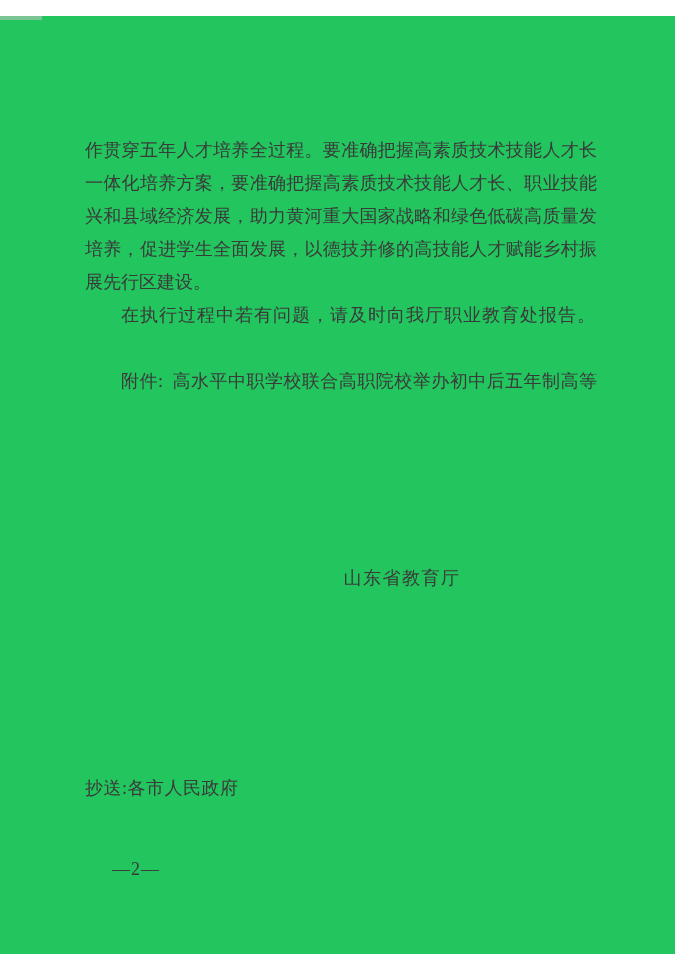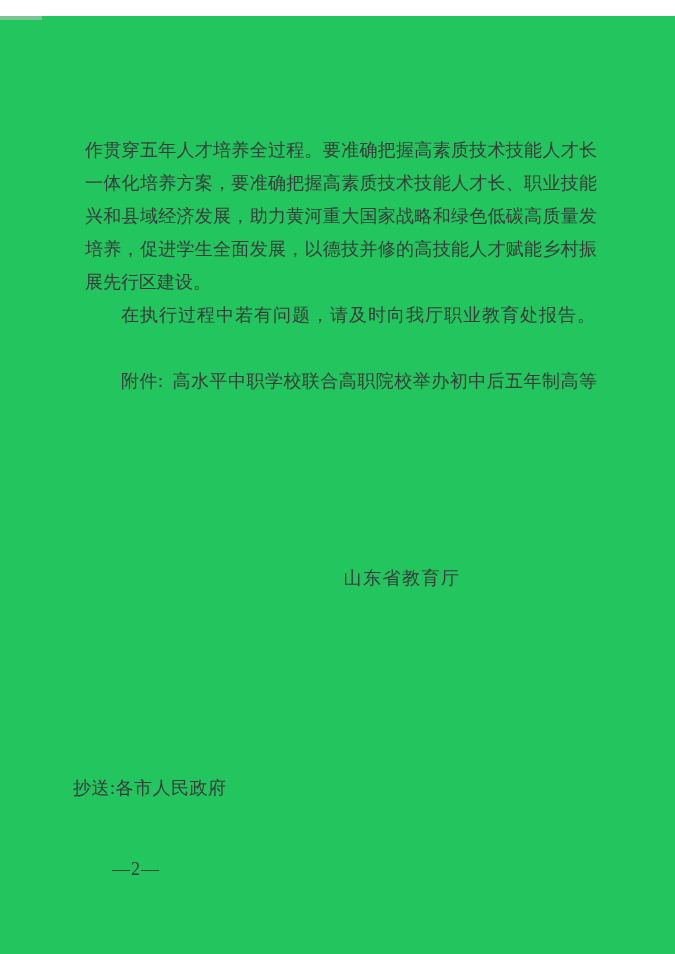--- a/index.html
+++ b/index.html
@@ -47,21 +47,21 @@
     top: 545px;
     left: 252px;
     width: 300px;
     text-align: center;
     font-size: 18px;
     line-height: 35px;
     letter-spacing: 1.5px;
   }
   .cc-line {
     position: absolute;
-    left: 73px;
+    left: 85px;
     top: 756px;
     font-size: 18px;
     line-height: 33px;
     letter-spacing: .5px;
   }
   .page-number {
     position: absolute;
     left: 112px;
     top: 837px;
     font-size: 18px;

